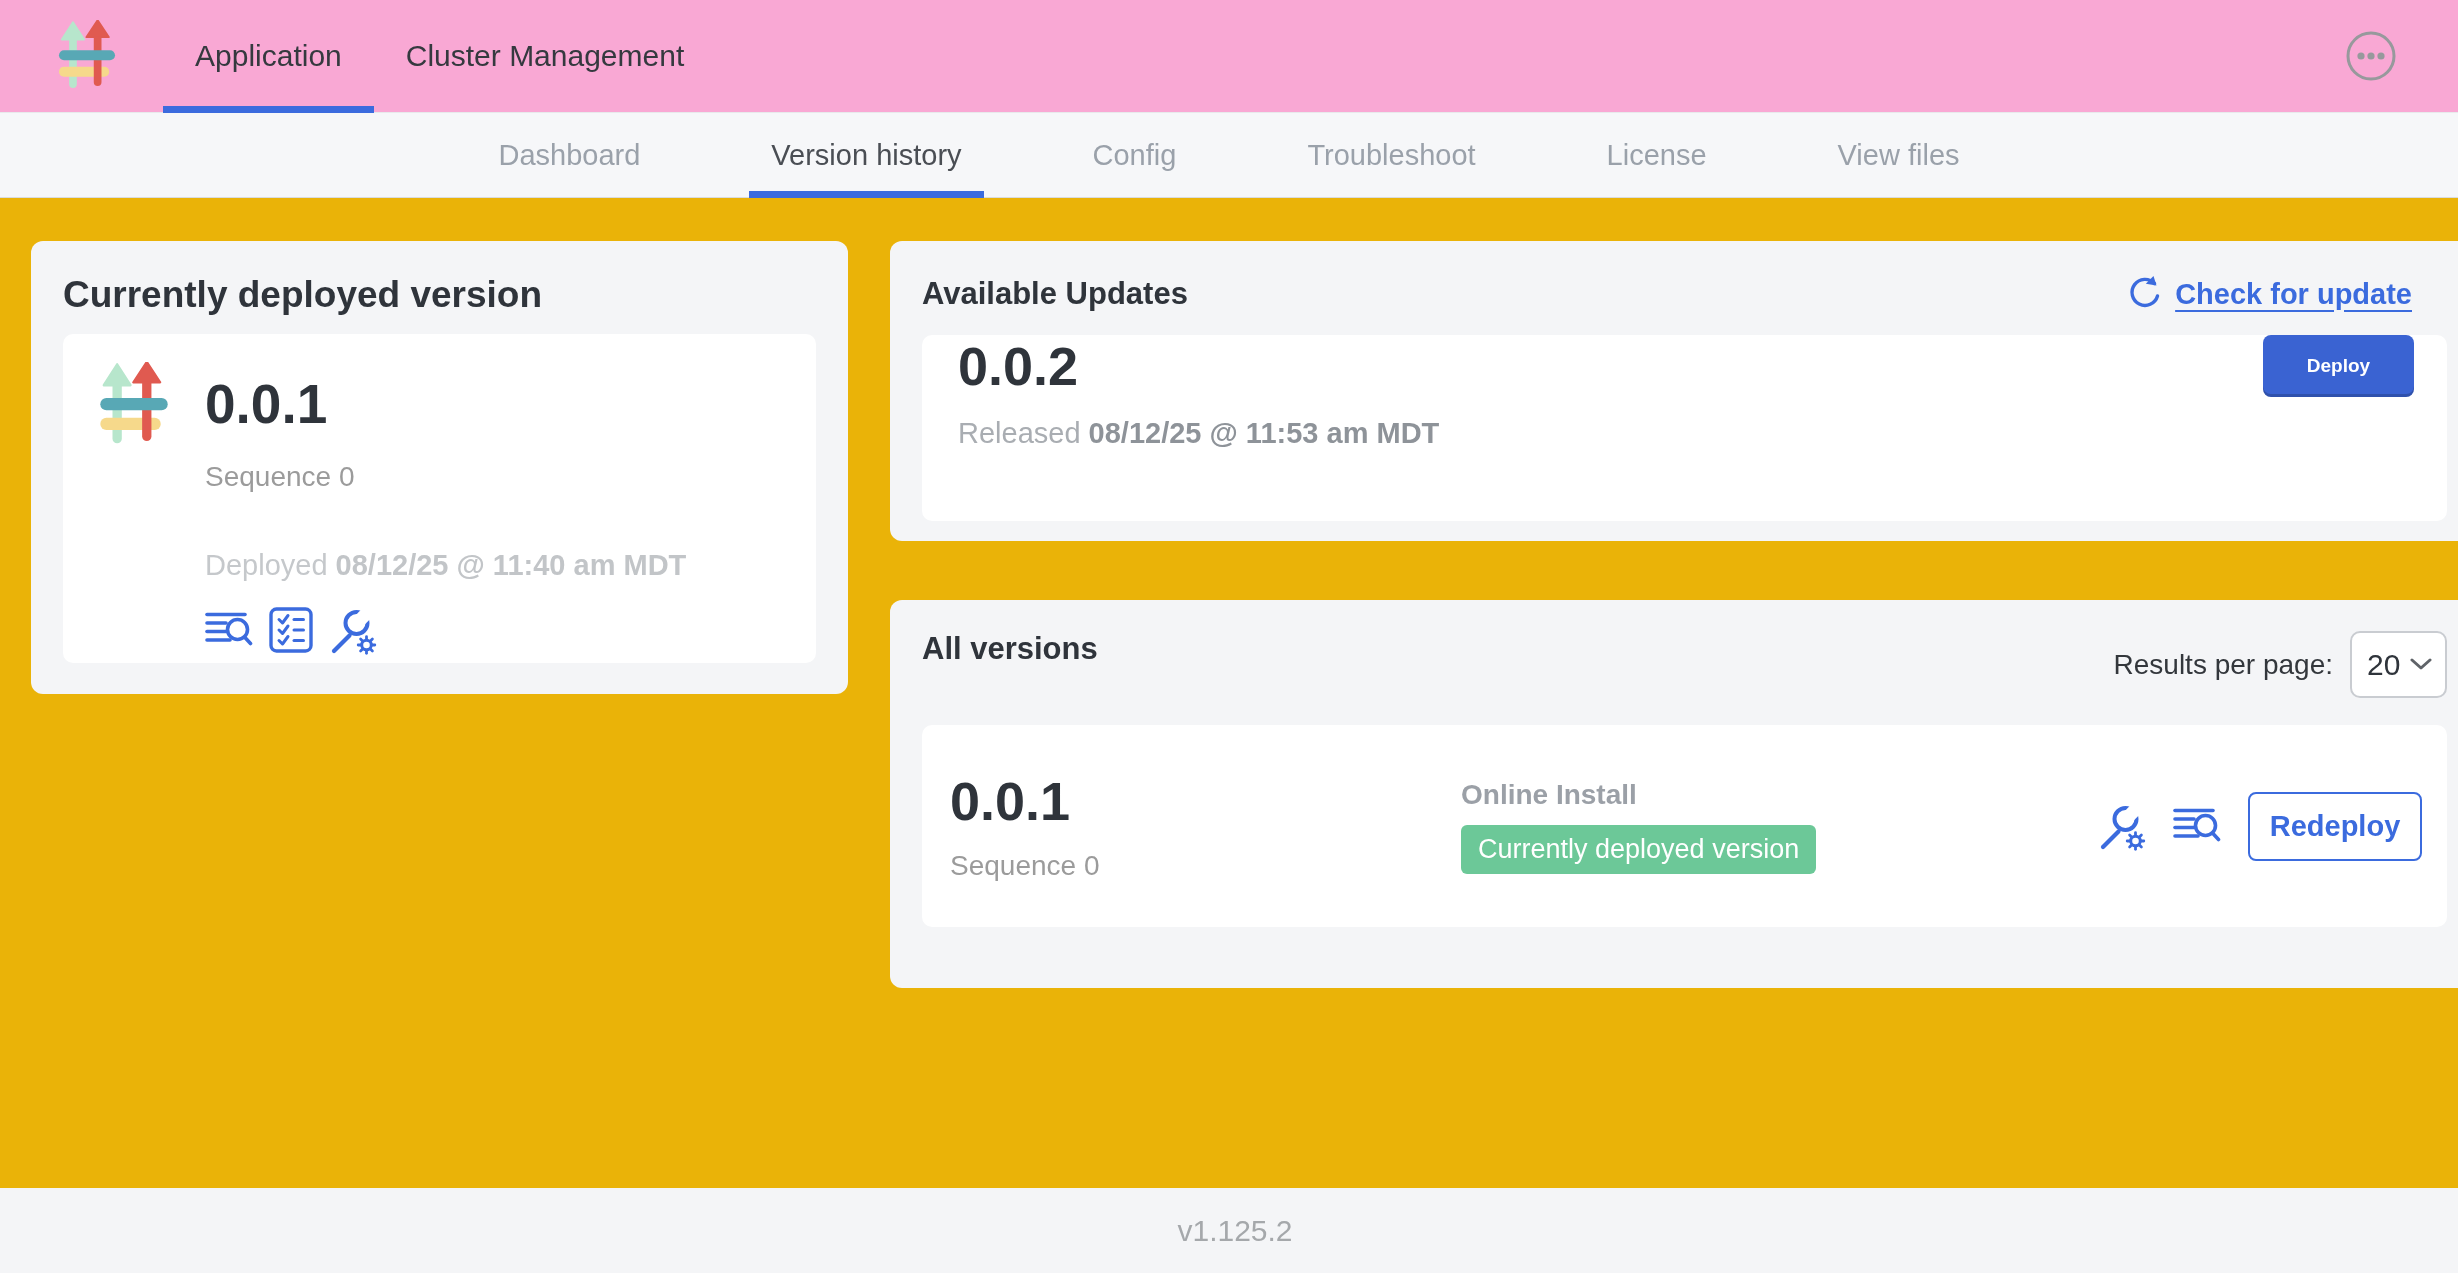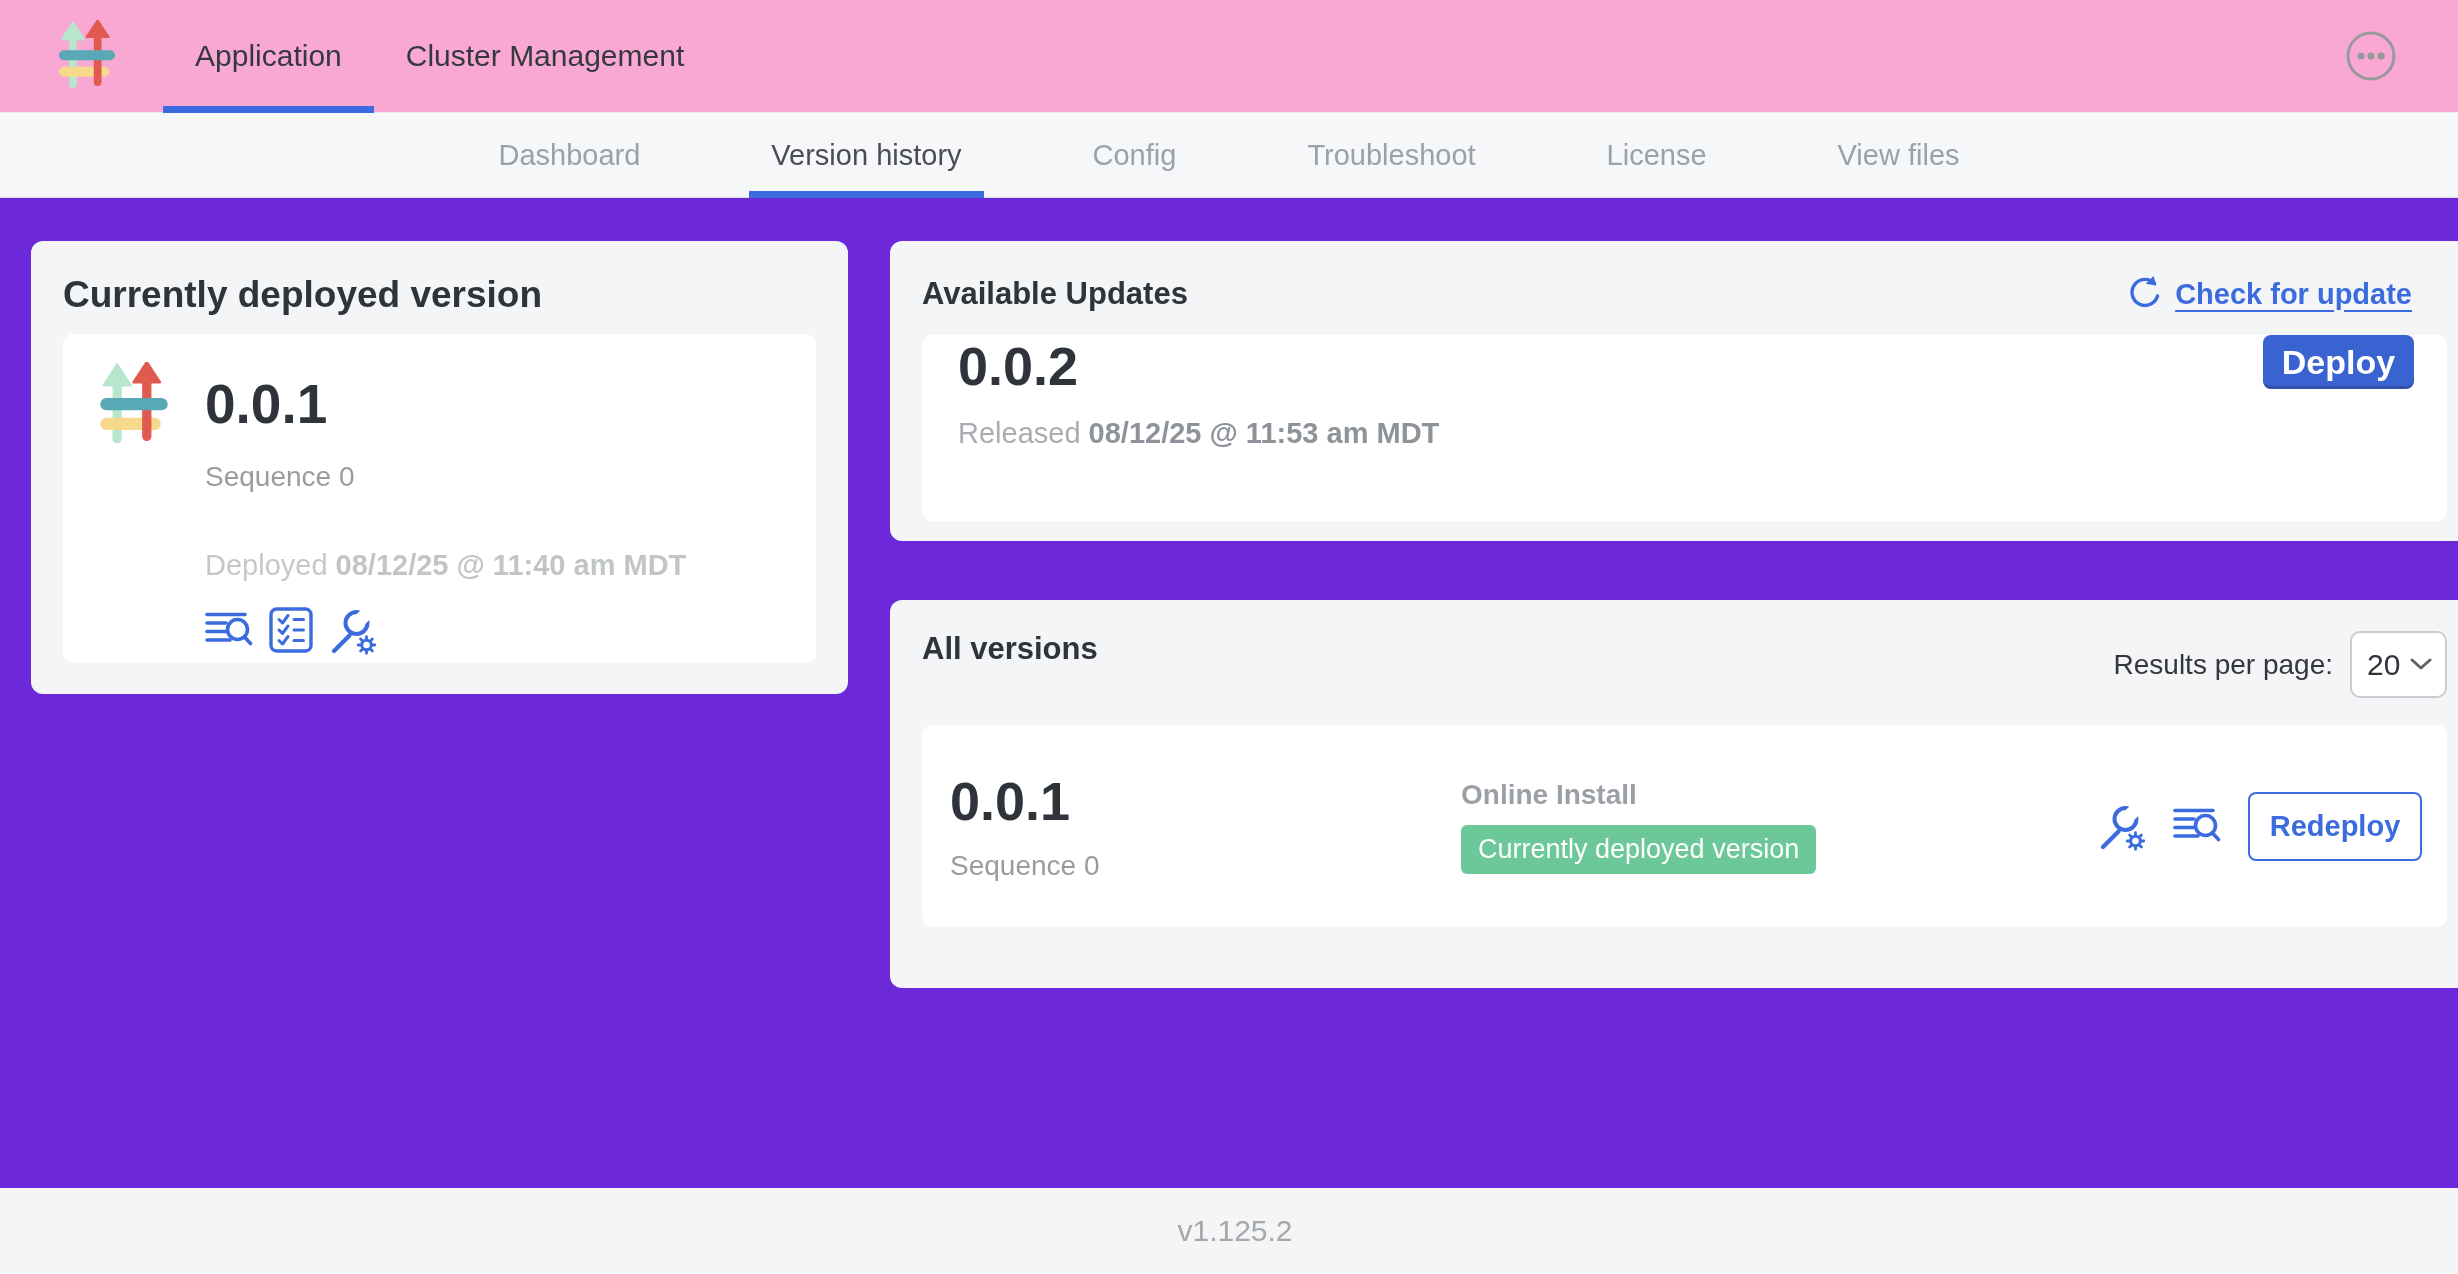--- a/index.html
+++ b/index.html
@@ -19,21 +19,21 @@
   .top-tab.active::after{content:"";position:absolute;left:0;right:0;bottom:-1px;height:7px;background:var(--blue);}
   .menu-btn{position:absolute;right:61px;top:30px;width:52px;height:52px;background:none;border:none;cursor:pointer;padding:0;}
 
   
   .subnav{height:85px;background:var(--subnav-bg);border-bottom:1px solid #D9DCDF;display:flex;justify-content:center;align-items:center;gap:87px;}
   .subnav-item{position:relative;height:100%;display:flex;align-items:center;padding:0 22px;font-size:29px;color:#9AA1AA;cursor:pointer;}
   .subnav-item.active{color:#4A4E54;font-weight:500;}
   .subnav-item.active::after{content:"";position:absolute;left:0;right:0;bottom:-1px;height:7px;background:var(--blue);}
 
   
-  main{position:relative;height:990px;background:#6d28d9;padding-left:12px;}
+  main{position:relative;height:990px;background:#eab308;padding-left:12px;}
   .panel{position:absolute;background:var(--gray-panel);border-radius:12px;}
   .white-card{background:#fff;border-radius:10px;}
 
   
   .card-left{left:31px;top:43px;width:817px;height:453px;padding:33px 32px;}
   .card-left h2{font-size:37px;font-weight:700;color:var(--ink);}
   .inner-left{margin-top:18px;height:329px;display:flex;padding:28px 0 0 36px;}
   .inner-left .app-logo{flex:0 0 70px;margin-right:36px;}
   .ver-col .ver-num{font-size:55px;font-weight:700;color:var(--ink);line-height:1.1;margin-top:12px;}
   .ver-col .seq{font-size:28px;color:#9B9B9B;margin-top:26px;}
@@ -45,21 +45,21 @@
   
   .card-updates{left:890px;top:43px;width:1600px;height:300px;padding:34px 0 0 32px;}
   .cu-head{display:flex;justify-content:space-between;align-items:center;width:1490px;}
   .card-title{font-size:31px;font-weight:700;color:var(--ink);}
   .check-link{display:flex;align-items:center;gap:13px;font-size:29px;font-weight:700;color:var(--blue);text-decoration:none;cursor:pointer;}
   .check-link span{text-decoration:underline;text-underline-offset:6px;}
   .cu-inner{margin-top:22px;width:1525px;height:186px;display:flex;align-items:flex-start;justify-content:space-between;padding:0 33px 0 36px;}
   .upd-ver{font-size:54px;font-weight:700;color:var(--ink);}
   .released{font-size:29px;color:#A9ADB2;margin-top:20px;}
   .released b{font-weight:700;color:#8E9399;}
-  .btn-deploy{width:151px;height:54px;background:var(--btn-blue);border:none;border-radius:8px;color:#fff;font-size:34px;font-weight:700;cursor:pointer;box-shadow:inset 0 -3px 0 rgba(0,0,0,0.18);font-family:inherit;}
+  .btn-deploy{width:151px;height:62px;background:var(--btn-blue);border:none;border-radius:8px;color:#fff;font-size:19px;font-weight:700;cursor:pointer;box-shadow:inset 0 -3px 0 rgba(0,0,0,0.18);font-family:inherit;}
 
   
   .card-versions{left:890px;top:402px;width:1600px;height:388px;padding:31px 0 0 32px;}
   .cv-head{display:flex;justify-content:space-between;align-items:flex-start;width:1525px;}
   .rpp{display:flex;align-items:center;gap:17px;}
   .rpp-label{font-size:28px;color:#33373C;font-weight:400;}
   .rpp-select{width:97px;height:67px;background:#fff;border:2px solid #C9CCD1;border-radius:10px;display:flex;align-items:center;justify-content:space-between;padding:0 13px 0 15px;cursor:pointer;}
   .rpp-select .val{font-size:30px;color:#2F343B;}
   .row-inner{margin-top:27px;width:1525px;height:202px;display:flex;align-items:center;padding:0 25px 0 28px;}
   .rv-col1{flex:0 0 511px;}

